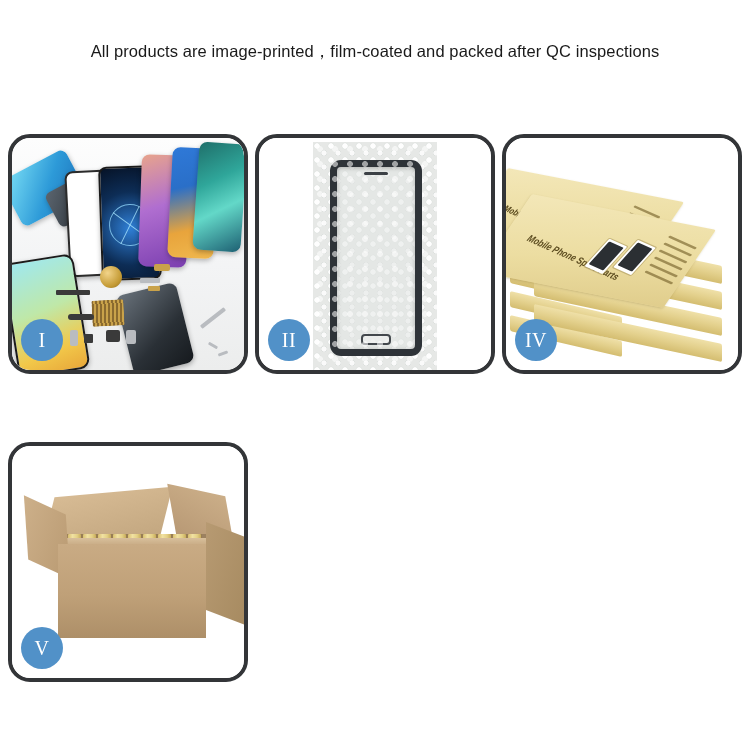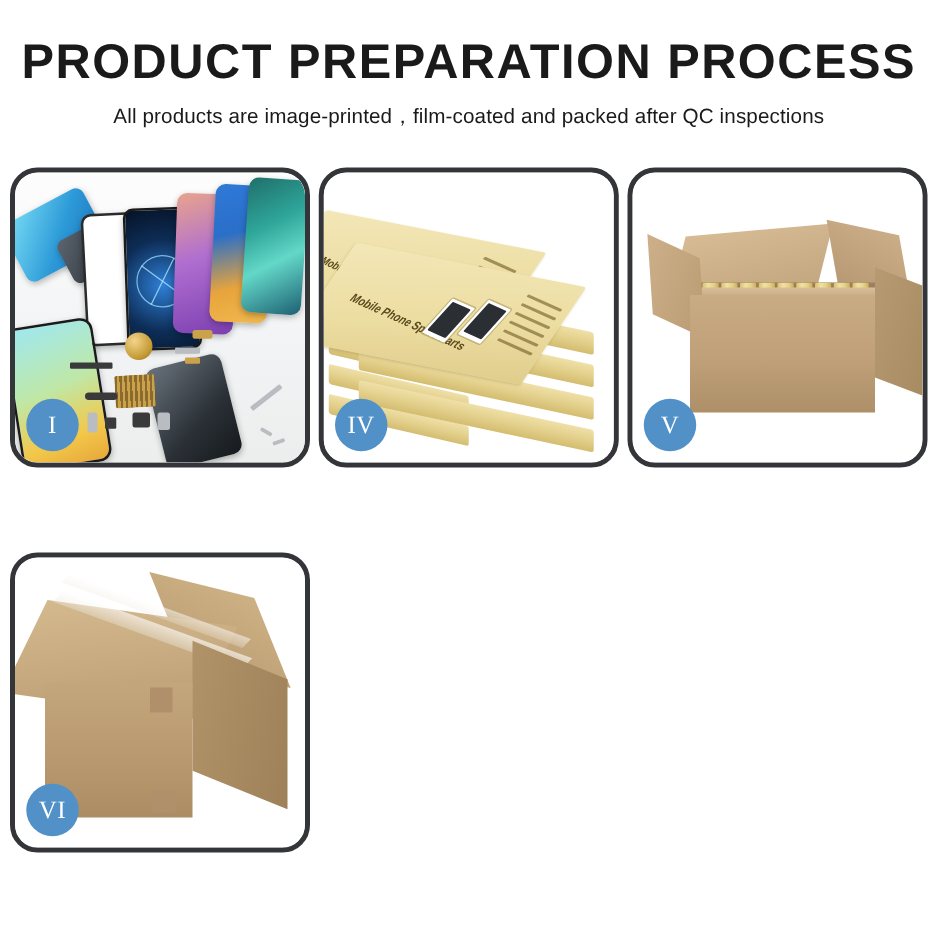--- a/index.html
+++ b/index.html
@@ -206,21 +206,20 @@
       transform:rotate(20deg) skewX(-24deg);}
   .c6-tape2{position:absolute;left:36px;top:38px;width:154px;height:9px;
       background:linear-gradient(180deg,rgba(255,255,255,.5),rgba(236,232,220,.3));
       transform:rotate(20deg) skewX(-24deg);}
   .c6-tab{position:absolute;background:#b0906a;}
 </style>
 </head>
 <body>
 
 <div class="header">
-  <div class="title">PRODUCT PREPARATION PROCESS</div>
   <div class="subtitle">All products are image-printed，film-coated and packed after QC inspections</div>
 </div>
 
 <div class="grid">
 
   <div class="panel">
     <div class="photo p1">
       <div class="ph ph-a"></div>
       <div class="ph ph-a2"></div>
       <div class="ph ph-b"></div>
@@ -243,20 +242,31 @@
       <div class="prt sl" style="left:114px;top:192px;width:10px;height:14px;border-radius:2px;"></div>
       <div class="prt dk" style="left:72px;top:196px;width:9px;height:9px;"></div>
       <div class="prt sl" style="left:58px;top:192px;width:8px;height:16px;border-radius:2px;"></div>
       <div class="prt sl" style="left:186px;top:178px;width:30px;height:4px;transform:rotate(-38deg);"></div>
       <div class="prt sl" style="left:196px;top:206px;width:10px;height:3px;transform:rotate(30deg);"></div>
       <div class="prt sl" style="left:206px;top:214px;width:10px;height:3px;transform:rotate(-20deg);"></div>
     </div>
     <div class="badge">I</div>
   </div>
 
+  <div class="panel">
+    <div class="photo p2">
+      <div class="wrap-bg"></div>
+      <div class="scr-frame">
+        <div class="scr-spk"></div>
+        <div class="scr-home"></div>
+      </div>
+      <div class="bub-ov"></div>
+    </div>
+    <div class="badge">II</div>
+  </div>
 
 
   <div class="panel">
     <div class="photo p4">
 
       <div class="stk stk-side" style="left:4px;top:118px;width:112px;height:16px;transform:skewY(13deg);"></div>
       <div class="stk stk-side" style="left:4px;top:142px;width:112px;height:16px;transform:skewY(13deg);"></div>
       <div class="stk stk-side" style="left:4px;top:166px;width:112px;height:16px;transform:skewY(13deg);"></div>
       <div class="stk stk-side" style="left:4px;top:190px;width:112px;height:16px;transform:skewY(13deg);"></div>
 
@@ -316,27 +326,14 @@
         <div class="ybox" style="left:122px;"></div>
       </div>
       <div class="c5-rim"></div>
       <div class="c5-flapL"></div>
       <div class="c5-right"></div>
       <div class="c5-body"></div>
     </div>
     <div class="badge">V</div>
   </div>
 
-  <div class="panel">
-    <div class="photo p6">
-      <div class="c6-topR"></div>
-      <div class="c6-top"></div>
-      <div class="c6-tape2"></div>
-      <div class="c6-tape"></div>
-      <div class="c6-side"></div>
-      <div class="c6-front"></div>
-      <div class="c6-tab" style="left:108px;top:104px;width:18px;height:20px;"></div>
-      <div class="c6-tab" style="left:110px;top:186px;width:18px;height:18px;"></div>
-    </div>
-    <div class="badge">VI</div>
-  </div>
 
 </div>
 
 </body></html>

